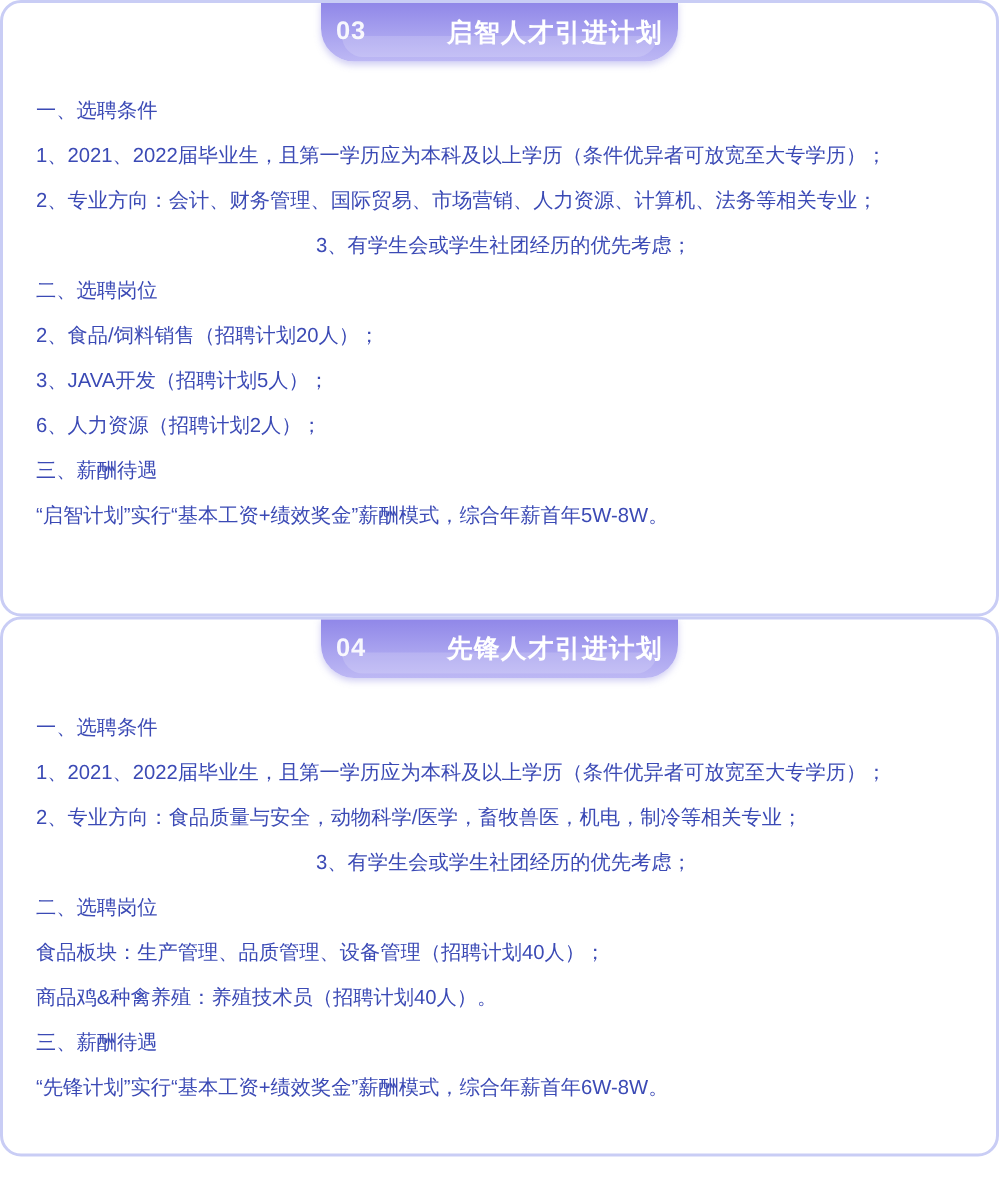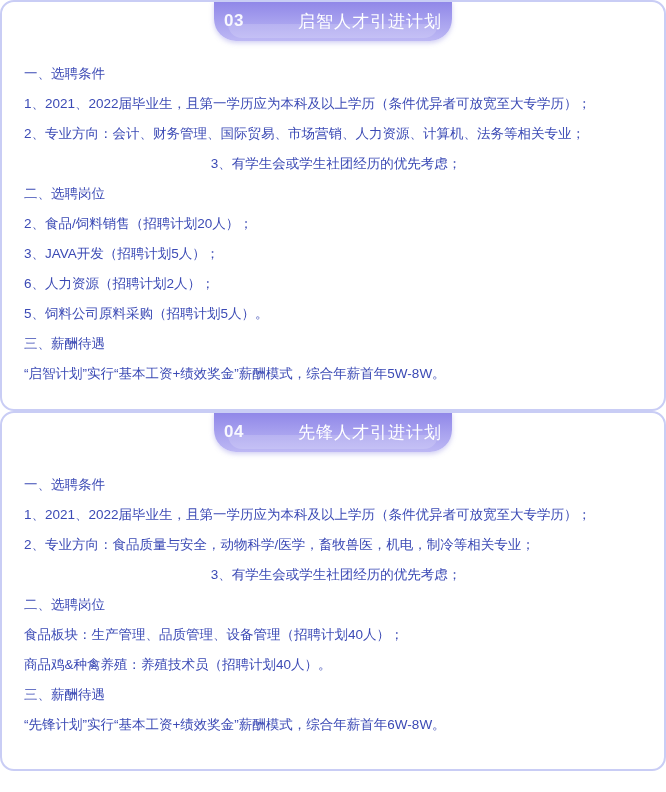--- a/index.html
+++ b/index.html
@@ -65,21 +65,21 @@
     position: relative;
     font-size: 17px;
     font-weight: bold;
     color: #ffffff;
     letter-spacing: 0.5px;
     opacity: 0.92;
   }
   .badge-title {
     position: relative;
     font-size: 17px;
-    font-weight: normal;
+    font-weight: bold;
     color: #ffffff;
     letter-spacing: 1px;
     margin-left: 42px;
   }
 
   .content {
     padding: 18px 22px 0 22px;
   }
   .line {
     font-size: 13.5px;
@@ -109,21 +109,20 @@
     </div>
     <div class="content">
       <div class="line heading">一、选聘条件</div>
       <div class="line">1、2021、2022届毕业生，且第一学历应为本科及以上学历（条件优异者可放宽至大专学历）；</div>
       <div class="line">2、专业方向：会计、财务管理、国际贸易、市场营销、人力资源、计算机、法务等相关专业；</div>
       <div class="line indent">3、有学生会或学生社团经历的优先考虑；</div>
       <div class="line heading">二、选聘岗位</div>
       <div class="line">2、食品/饲料销售（招聘计划20人）；</div>
       <div class="line">3、JAVA开发（招聘计划5人）；</div>
       <div class="line">6、人力资源（招聘计划2人）；</div>
-      <div class="line">5、饲料公司原料采购（招聘计划5人）。</div>
       <div class="line heading">三、薪酬待遇</div>
       <div class="line">“启智计划”实行“基本工资+绩效奖金”薪酬模式，综合年薪首年5W-8W。</div>
     </div>
   </div>
 
   <div class="card card-2">
     <div class="badge-wrap">
       <div class="badge">
         <span class="badge-num">04</span>
         <span class="badge-title">先锋人才引进计划</span>

